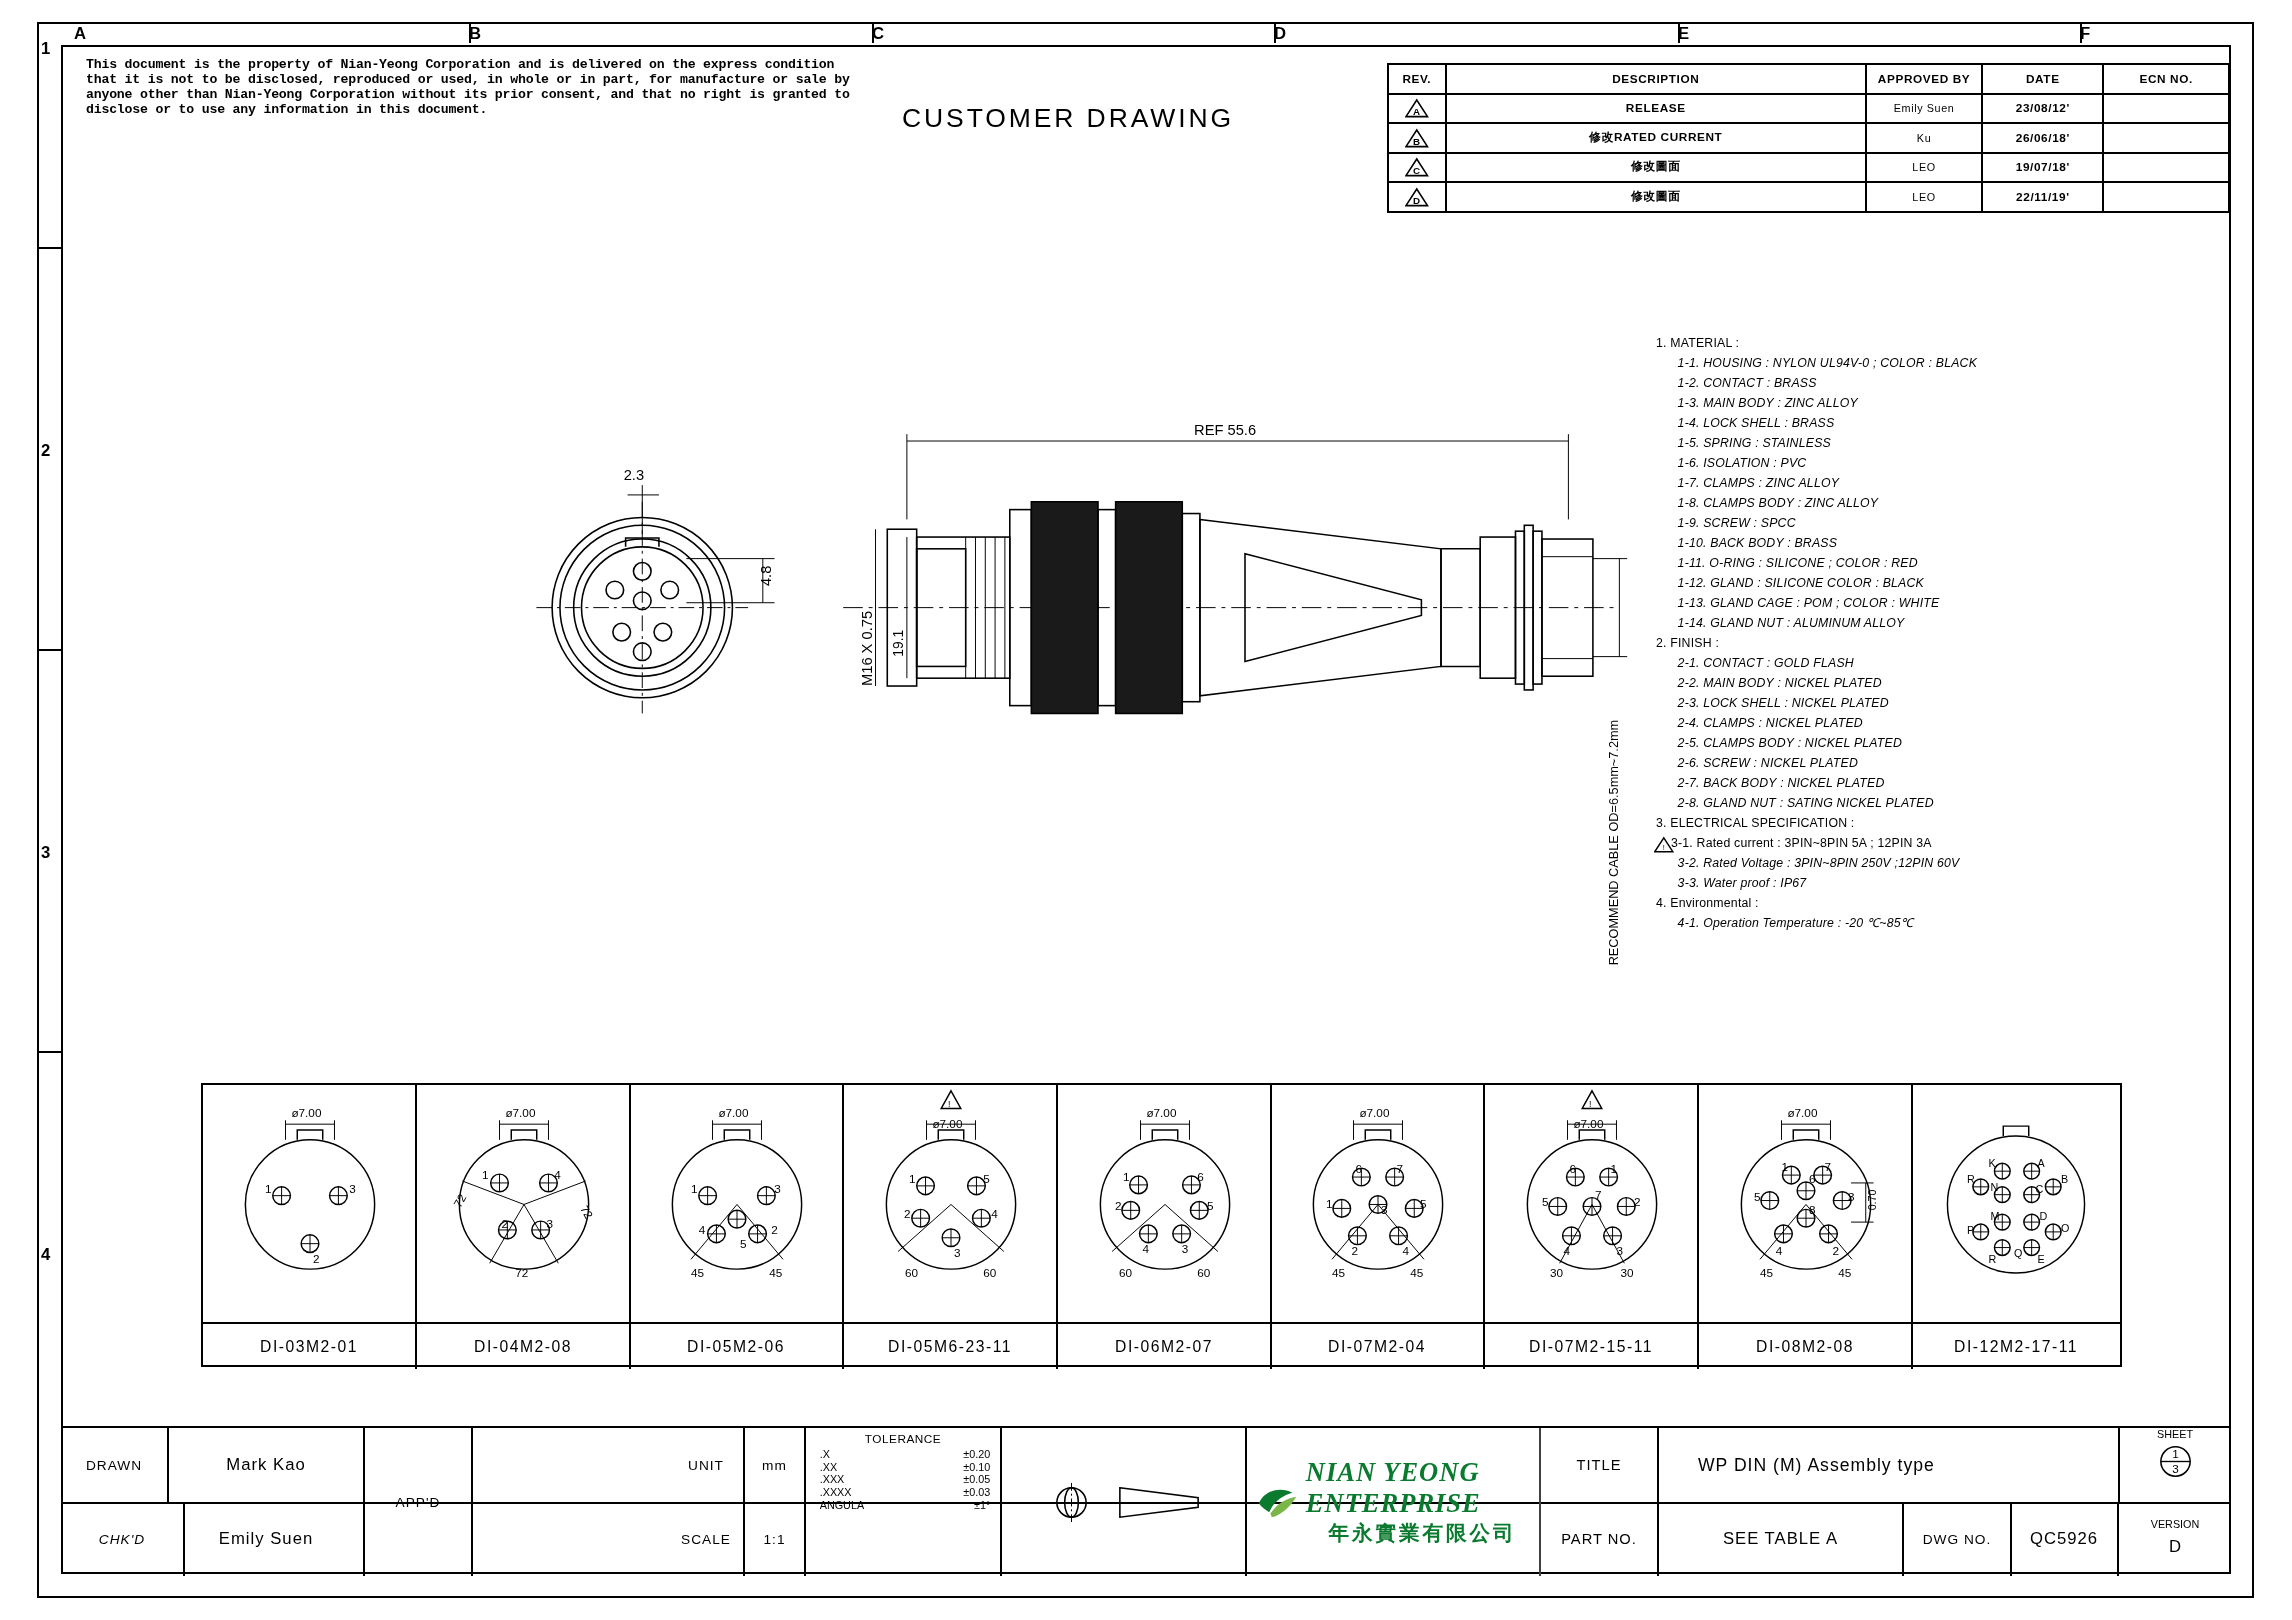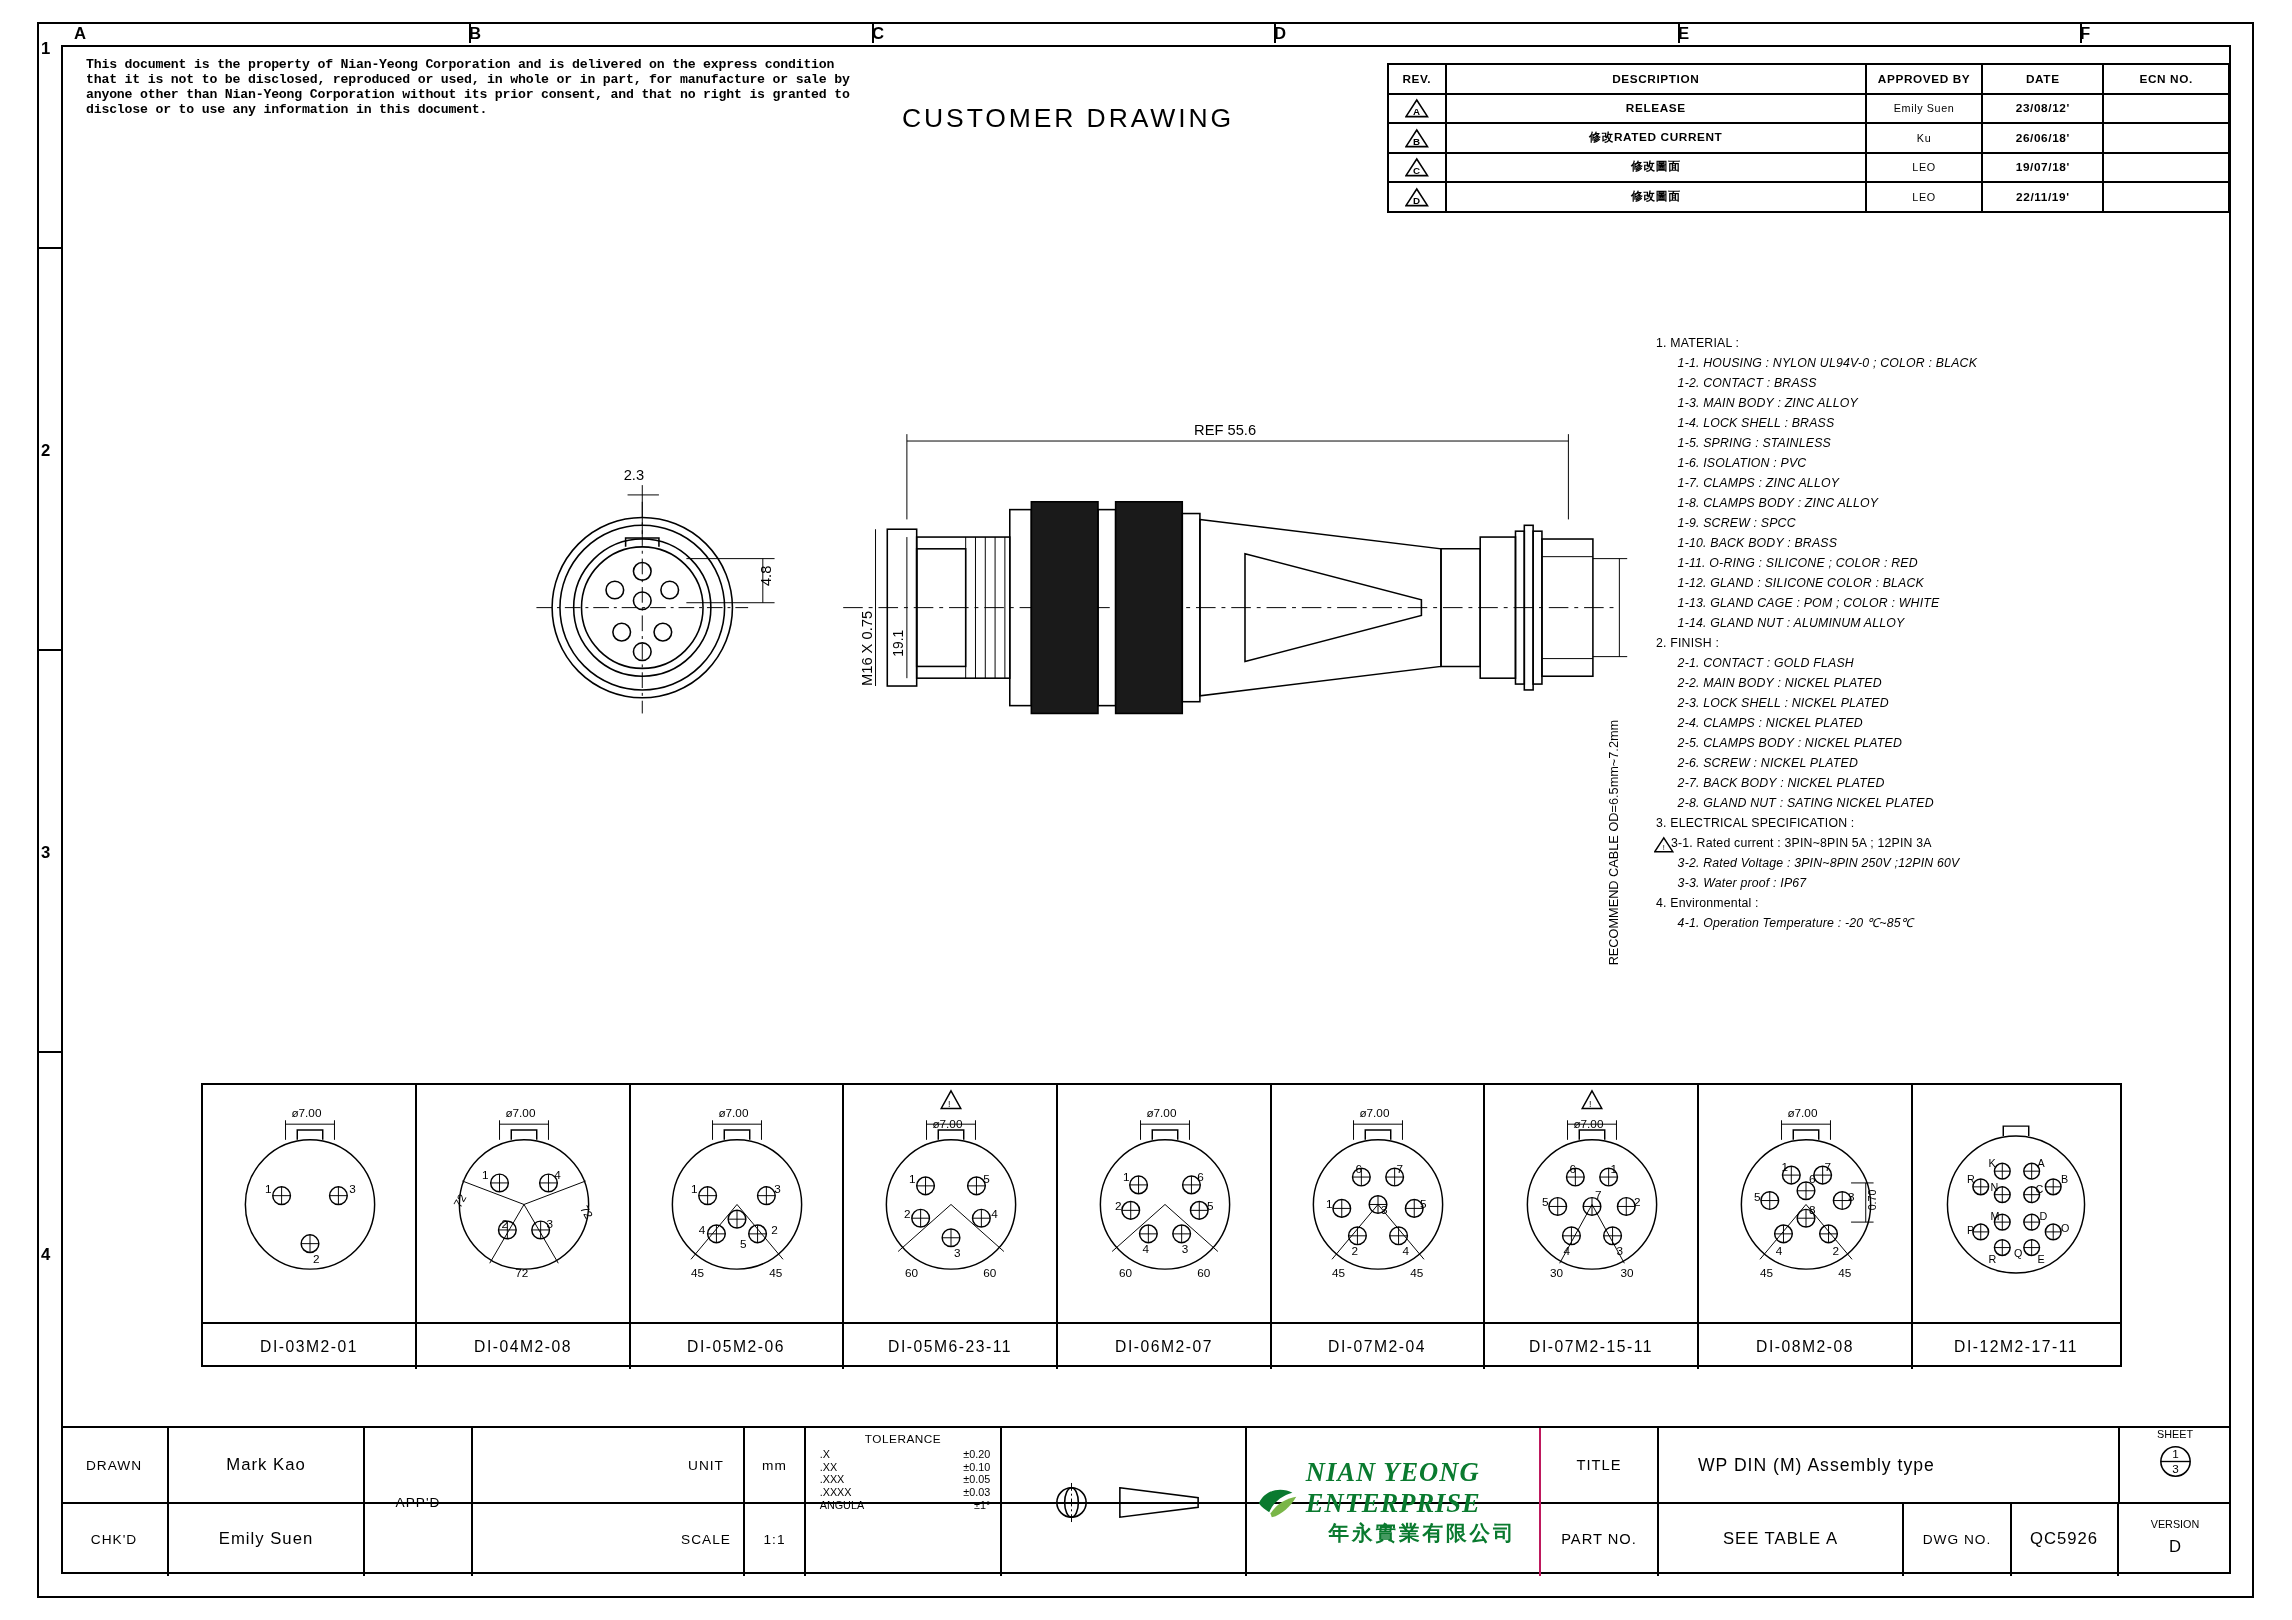--- a/index.html
+++ b/index.html
@@ -699,21 +699,21 @@
     </div>
   </div>
 
   <div class="tb">
 
     <div style="position:absolute;left:0;top:74px;width:1480px;height:2px;background:#000;"></div>
     <div style="position:absolute;left:1480px;top:74px;width:690px;height:2px;background:#000;"></div>
 
     <div class="tbcell" style="left:0;top:0;width:108px;height:74px;font-size:13.7px;">DRAWN</div>
     <div class="tbcell" style="left:108px;top:0;width:196px;height:74px;font-size:16.7px;font-family:'Liberation Sans';">Mark Kao</div>
-    <div class="tbcell" style="left:0;top:74px;width:108px;height:74px;font-size:13.7px;">CHK'D</div>
+    <div class="tbcell" style="left:0;top:74px;width:124px;height:74px;font-size:13.7px;font-style:italic;">CHK'D</div>
     <div class="tbcell" style="left:108px;top:74px;width:196px;height:74px;font-size:16.7px;">Emily Suen</div>
 
     <div class="tbcell" style="left:304px;top:0;width:108px;height:148px;font-size:13.7px;">APP'D</div>
 
     <div class="tbcell" style="left:608px;top:0;width:76px;height:74px;font-size:13.7px;">UNIT</div>
     <div class="tbcell" style="left:684px;top:0;width:61px;height:74px;font-size:13.7px;">mm</div>
     <div class="tbcell" style="left:608px;top:74px;width:76px;height:74px;font-size:13.7px;">SCALE</div>
     <div class="tbcell" style="left:684px;top:74px;width:61px;height:74px;font-size:13.7px;">1:1</div>
 
     <div style="position:absolute;left:745px;top:0;width:196px;height:148px;border-right:2px solid #000;box-sizing:border-box;">
@@ -752,21 +752,21 @@
         </g>
       </svg>
       <svg width="90" height="49" viewBox="0 0 92 50">
         <g stroke="#000" fill="none" stroke-width="1.6">
           <path d="M6 10 L86 20 L86 30 L6 40 Z"></path>
           <line x1="6" y1="25" x2="86" y2="25" stroke-width="1" stroke-dasharray="8,3,2,3"></line>
         </g>
       </svg>
     </div>
 
-    <div style="position:absolute;left:1186px;top:0;width:294px;height:148px;border-right:2px solid #be185d;box-sizing:border-box;display:flex;align-items:center;justify-content:flex-start;padding-left:7.8px;">
+    <div style="position:absolute;left:1186px;top:0;width:294px;height:148px;border-right:2px solid #404040;box-sizing:border-box;display:flex;align-items:center;justify-content:flex-start;padding-left:7.8px;">
       <svg width="69" height="57" viewBox="0 0 70 58">
         <path d="M6 30 C18 6, 44 6, 58 14 C44 18, 30 26, 22 44 C16 40, 10 36, 6 30 Z" fill="#0a7a2f"></path>
         <path d="M24 46 C34 30, 50 22, 64 20 C56 34, 42 48, 26 52 Z" fill="#7ab648"></path>
       </svg>
       <div style="margin-left:5.9px;">
         <div class="company">NIAN YEONG ENTERPRISE</div>
         <div class="company2" style="text-align:center;">年永實業有限公司</div>
       </div>
     </div>
 

